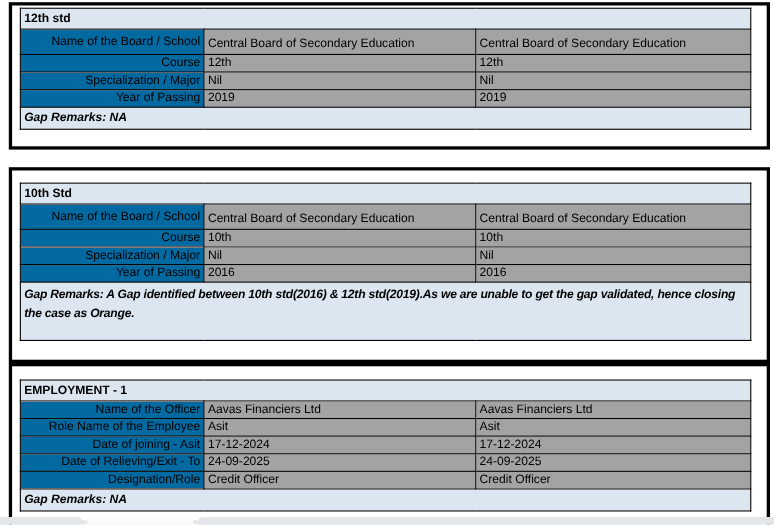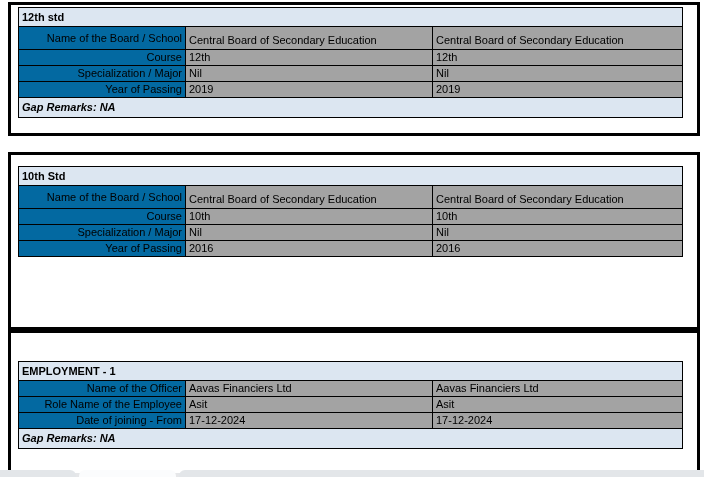--- a/index.html
+++ b/index.html
@@ -17,21 +17,21 @@
     width:692px;
     border:3px solid #000;
     background:#fff;
     box-sizing:border-box;
   }
   .box1{top:2px;height:134px;}
   .box2{top:152px;height:178px;}
   .box3{top:330px;height:160px;}
   .box1 .grid{margin-top:2px;}
   .box2 .grid{margin-top:11px;}
-  .box3 .grid{margin-top:28px;border-radius:26px;}
+  .box3 .grid{margin-top:12px;border-radius:26px;}
   table.grid{
     border-collapse:collapse;
     table-layout:fixed;
     margin-left:7px;
     width:664px;
   }
   .grid td{
     border:1px solid #000;
     font-size:11px;
     line-height:13px;
@@ -142,20 +142,23 @@
         <tr>
           <td class="lbl">Specialization / Major</td>
           <td class="val">Nil</td>
           <td class="val">Nil</td>
         </tr>
         <tr>
           <td class="lbl">Year of Passing</td>
           <td class="val">2016</td>
           <td class="val">2016</td>
         </tr>
+        <tr class="remarks long">
+          <td colspan="3">Gap Remarks: A Gap identified between 10th std(2016) &amp; 12th std(2019).As we are unable to get the gap validated, hence closing the case as Orange.</td>
+        </tr>
       </tbody>
     </table>
   </section>
 
   <section class="box box3">
     <table class="grid">
       <colgroup>
           <col style="width:167px">
           <col style="width:247px">
           <col style="width:250px">
@@ -168,23 +171,33 @@
           <td class="lbl">Name of the Officer</td>
           <td class="val">Aavas Financiers Ltd</td>
           <td class="val">Aavas Financiers Ltd</td>
         </tr>
         <tr>
           <td class="lbl">Role Name of the Employee</td>
           <td class="val">Asit</td>
           <td class="val">Asit</td>
         </tr>
         <tr>
-          <td class="lbl">Date of joining - From</td>
+          <td class="lbl">Date of joining - Asit</td>
           <td class="val">17-12-2024</td>
           <td class="val">17-12-2024</td>
+        </tr>
+        <tr>
+          <td class="lbl">Date of Relieving/Exit - To</td>
+          <td class="val">24-09-2025</td>
+          <td class="val">24-09-2025</td>
+        </tr>
+        <tr>
+          <td class="lbl">Designation/Role</td>
+          <td class="val">Credit Officer</td>
+          <td class="val">Credit Officer</td>
         </tr>
         <tr class="remarks">
           <td colspan="3">Gap Remarks: NA</td>
         </tr>
       </tbody>
     </table>
   </section>
 
   <div class="bottom-strip">
     <div class="strip-base"></div>

